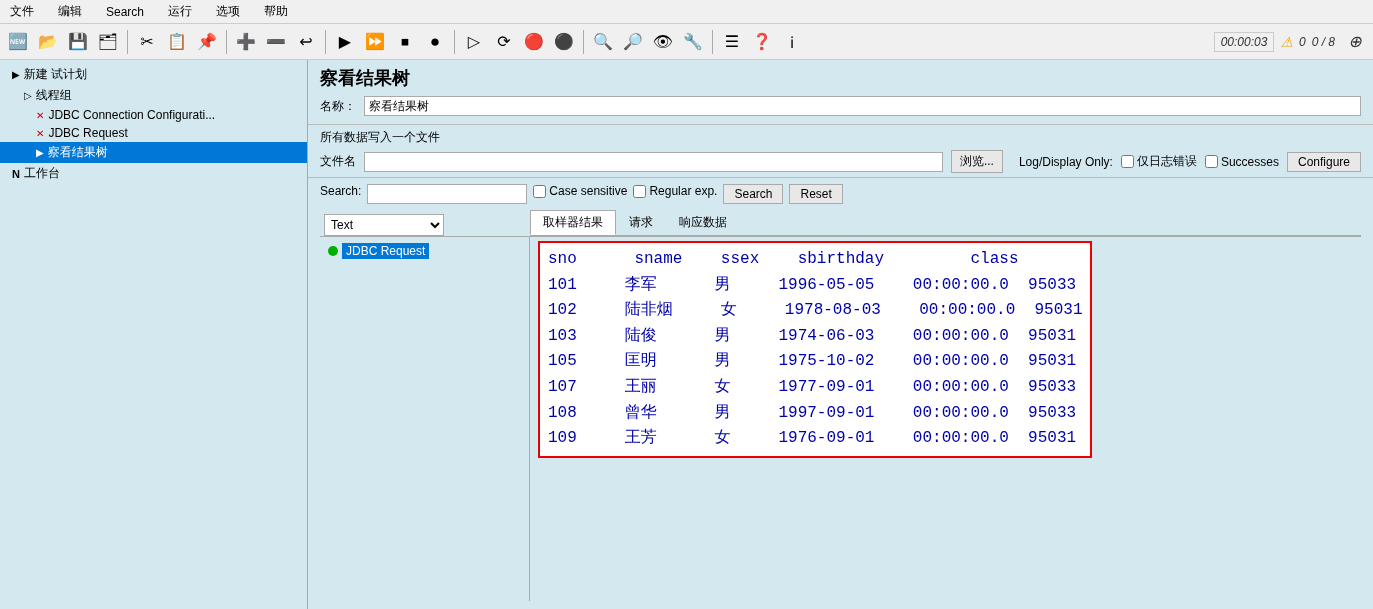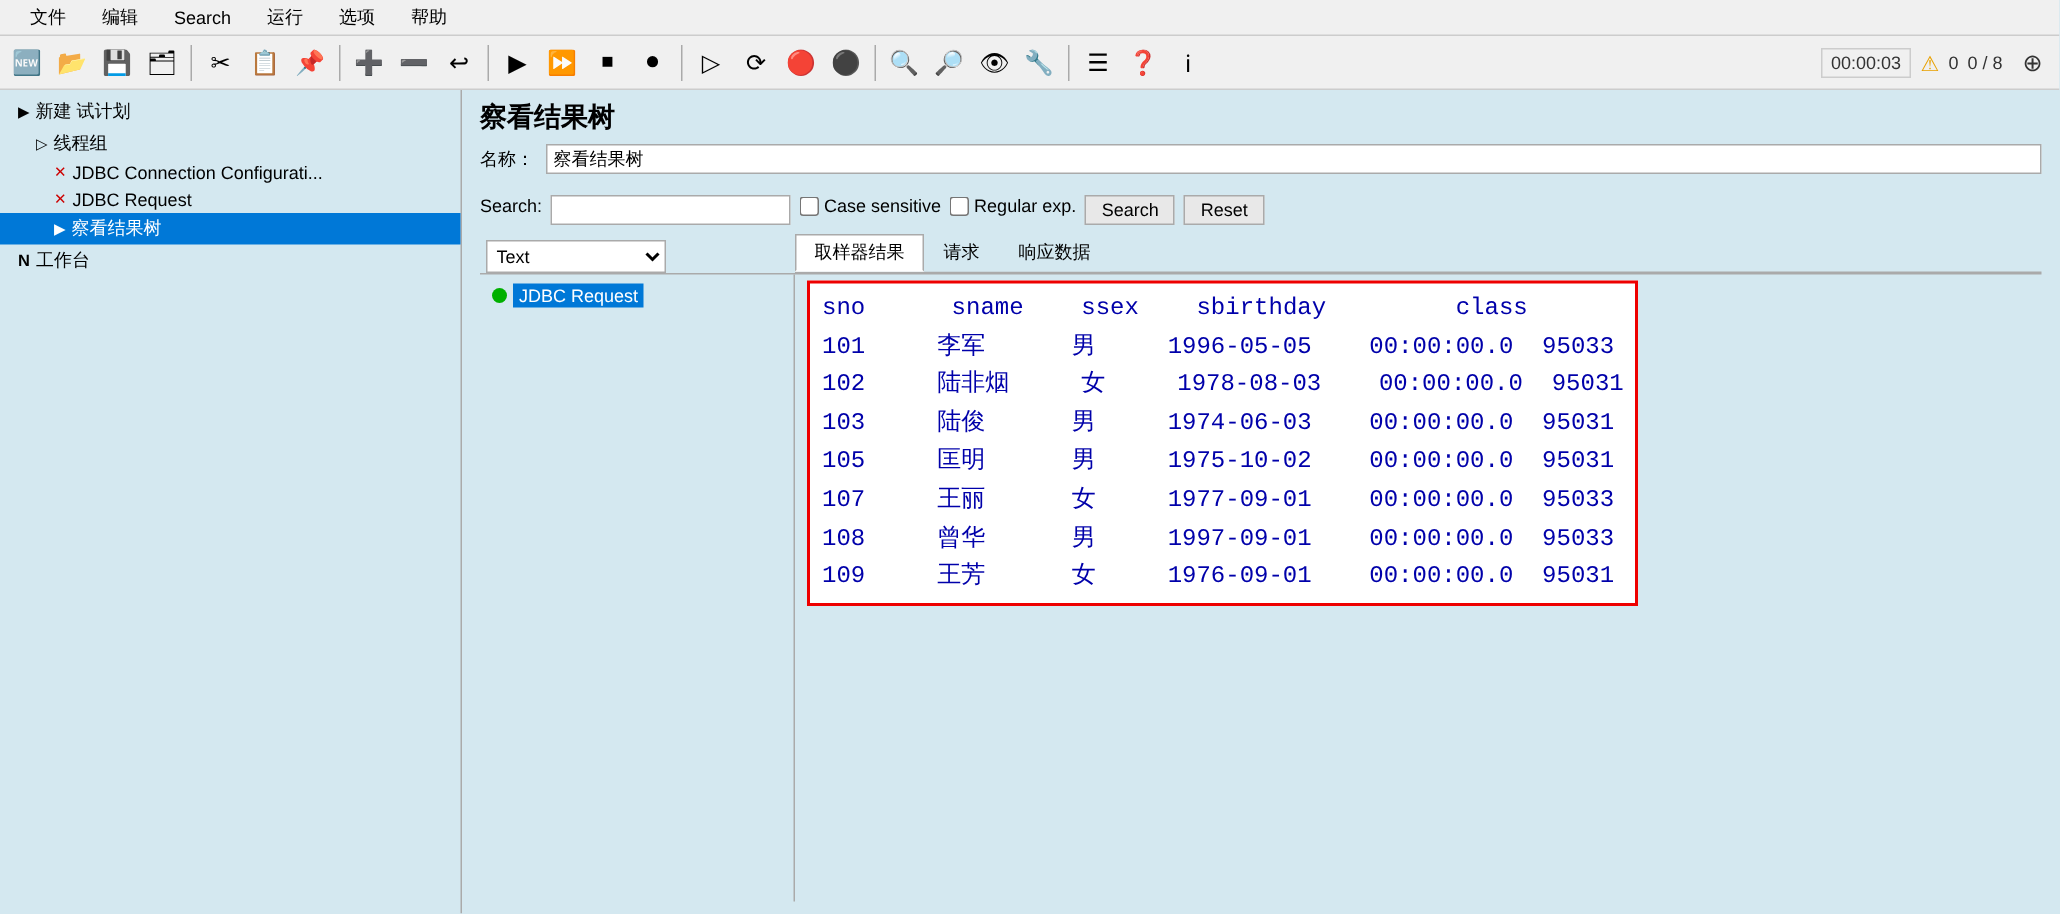--- a/index.html
+++ b/index.html
@@ -12,21 +12,21 @@
       overflow: hidden;
     }
 
     
     .menu-bar {
       background: #f0f0f0;
       border-bottom: 1px solid #ccc;
       display: flex;
       align-items: center;
       height: 24px;
-      padding: 0 16px;
+      padding: 0 6px;
       gap: 16px;
     }
     .menu-item {
       font-size: 12px;
       color: #000;
       cursor: default;
       padding: 2px 4px;
     }
 
     
@@ -56,20 +56,21 @@
       background: #aaa;
       margin: 0 3px;
     }
     .toolbar-right {
       margin-left: auto;
       display: flex;
       align-items: center;
       gap: 6px;
       font-size: 12px;
       color: #333;
+      font-style: italic;
     }
     .timer-badge {
       background: #f0f0f0;
       border: 1px solid #ccc;
       padding: 2px 6px;
       font-size: 12px;
     }
     .warning-badge {
       color: #e8a000;
       font-size: 14px;
@@ -400,20 +401,38 @@
   <div class="right-panel">
 
     <div class="panel-header">
       <div class="panel-title">察看结果树</div>
       <div class="form-row">
         <span class="form-label">名称：</span>
         <input class="form-input" type="text" value="察看结果树" style="">
       </div>
     </div>
 
+    <div class="file-section">
+      <div class="file-section-label">所有数据写入一个文件</div>
+      <div class="file-row">
+        <span class="file-label">文件名</span>
+        <input class="file-input" type="text" value="" style="">
+        <button class="browse-btn">浏览...</button>
+        <span class="logdisplay-section">Log/Display Only:</span>
+        <label class="checkbox-label">
+          <input type="checkbox" style="">
+          <span>仅日志错误</span>
+        </label>
+        <label class="checkbox-label">
+          <input type="checkbox" style="">
+          <span>Successes</span>
+        </label>
+        <button class="configure-btn">Configure</button>
+      </div>
+    </div>
 
     <div class="search-bar">
       <span class="search-label">Search:</span>
       <input class="search-input" type="text" value="" style="">
       <label class="checkbox-label">
         <input type="checkbox" style="">
         <span>Case sensitive</span>
       </label>
       <label class="checkbox-label">
         <input type="checkbox" style="">

